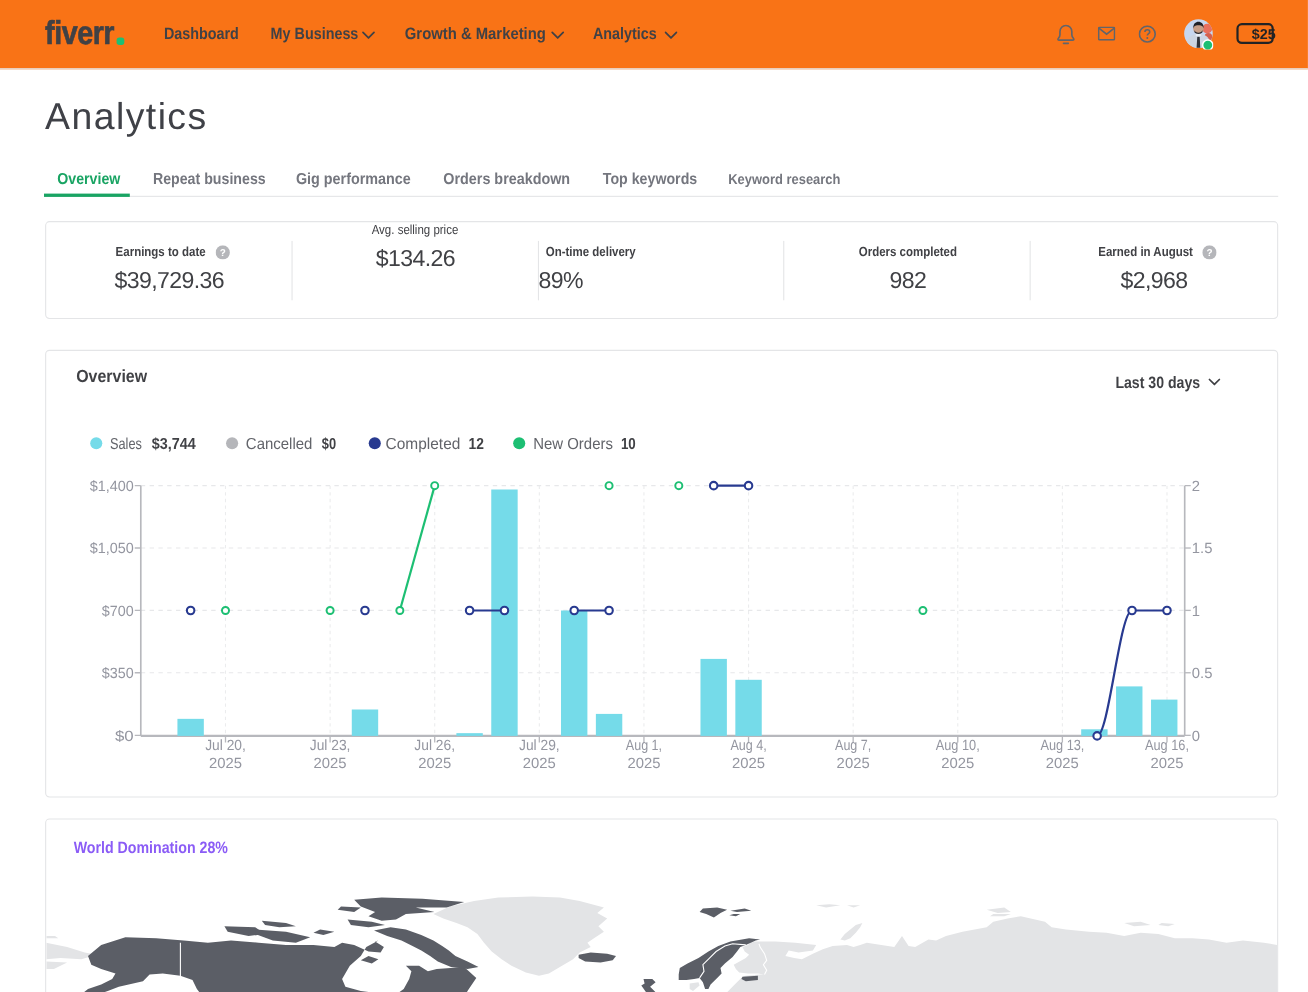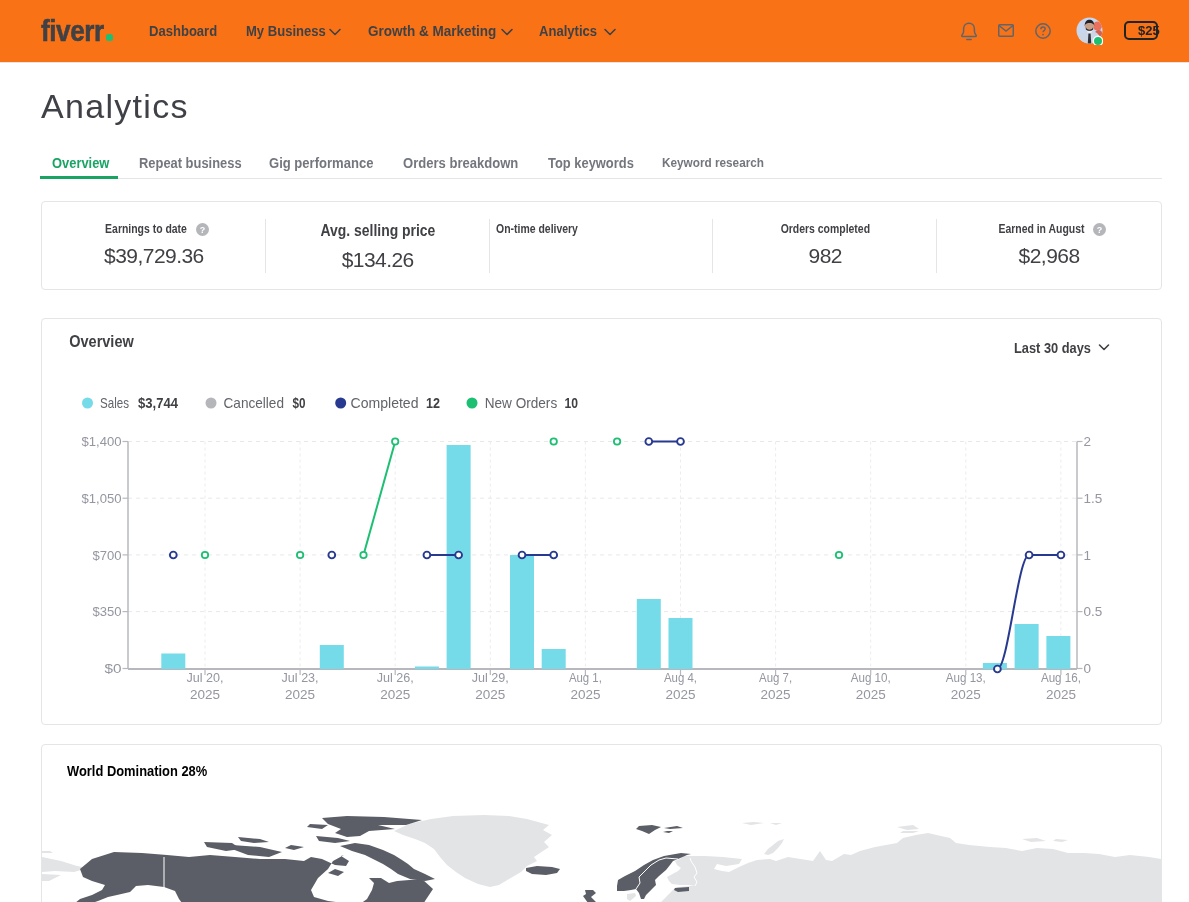--- a/index.html
+++ b/index.html
@@ -82,26 +82,27 @@
   <div style="display:flex;height:100%;">
     <div style="flex:1;position:relative;text-align:center;">
       <div style="margin-top:20px;font-size:12px;font-weight:700;color:#404145;white-space:nowrap;"><span style="display:inline-block;transform:scaleX(0.87);transform-origin:center;">Earnings to date</span> <svg width="13" height="13" viewBox="0 0 13 13" style="vertical-align:-2.5px;">
             <circle cx="6.5" cy="6.5" r="6.5" fill="#b5b6ba"></circle>
             <text x="6.5" y="9.6" text-anchor="middle" font-size="9" font-weight="700" fill="#fff">?</text>
           </svg></div>
       <div style="margin-top:8px;font-size:21px;letter-spacing:-0.55px;color:#404145;">$39,729.36</div>
       <div class="abs" style="right:0;top:17px;width:1px;height:54px;background:#e4e5e7;"></div>
       </div>
     <div style="flex:1;position:relative;text-align:center;">
-      <div style="margin-top:20px;font-size:16px;font-weight:700;color:#404145;white-space:nowrap;"><span style="display:inline-block;transform:scaleX(0.87);transform-origin:center;">Avg. selling price</span></div>
+      <div style="font-size:12px;font-weight:400;color:#404145;white-space:nowrap;"><span style="display:inline-block;transform:scaleX(0.87);transform-origin:center;">Avg. selling price</span></div>
       <div style="margin-top:8px;font-size:21px;letter-spacing:-0.55px;color:#404145;">$134.26</div>
       <div class="abs" style="right:0;top:17px;width:1px;height:54px;background:#e4e5e7;"></div>
       </div>
     <div style="flex:1;position:relative;">
       <div style="margin-top:20px;font-size:12px;font-weight:700;color:#404145;white-space:nowrap;"><span style="display:inline-block;transform:scaleX(0.87);transform-origin:center;">On-time delivery</span></div>
+      <div style="margin-top:8px;font-size:21px;letter-spacing:-0.55px;color:#404145;">89%</div>
       <div class="abs" style="right:0;top:17px;width:1px;height:54px;background:#e4e5e7;"></div>
       </div>
     <div style="flex:1;position:relative;text-align:center;">
       <div style="margin-top:20px;font-size:12px;font-weight:700;color:#404145;white-space:nowrap;"><span style="display:inline-block;transform:scaleX(0.87);transform-origin:center;">Orders completed</span></div>
       <div style="margin-top:8px;font-size:21px;letter-spacing:-0.55px;color:#404145;">982</div>
       <div class="abs" style="right:0;top:17px;width:1px;height:54px;background:#e4e5e7;"></div>
       </div>
     <div style="flex:1;position:relative;text-align:center;">
       <div style="margin-top:20px;font-size:12px;font-weight:700;color:#404145;white-space:nowrap;"><span style="display:inline-block;transform:scaleX(0.87);transform-origin:center;">Earned in August</span> <svg width="13" height="13" viewBox="0 0 13 13" style="vertical-align:-2.5px;">
             <circle cx="6.5" cy="6.5" r="6.5" fill="#b5b6ba"></circle>
@@ -227,21 +228,21 @@
     <circle cx="258.1" cy="236" r="3.2" fill="#fff" stroke="#1dbf73" stroke-width="1.8"></circle>
     <circle cx="321.5" cy="236" r="3.2" fill="#fff" stroke="#1dbf73" stroke-width="1.8"></circle>
     <circle cx="353.2" cy="122.5" r="3.2" fill="#fff" stroke="#1dbf73" stroke-width="1.8"></circle>
     <circle cx="511.7" cy="122.5" r="3.2" fill="#fff" stroke="#1dbf73" stroke-width="1.8"></circle>
     <circle cx="575.1" cy="122.5" r="3.2" fill="#fff" stroke="#1dbf73" stroke-width="1.8"></circle>
     <circle cx="797" cy="236" r="3.2" fill="#fff" stroke="#1dbf73" stroke-width="1.8"></circle>
   </svg>
 </div>
 
 <div class="card" style="left:41px;top:744px;width:1121px;height:200px;overflow:hidden;">
-  <div class="abs" style="left:25px;top:17px;font-size:15px;font-weight:700;color:#000000;white-space:nowrap;"><span style="display:inline-block;transform:scaleX(0.86);transform-origin:left;">World Domination 28%</span></div>
+  <div class="abs" style="left:25px;top:17px;font-size:15px;font-weight:700;color:#8b5cf6;white-space:nowrap;"><span style="display:inline-block;transform:scaleX(0.86);transform-origin:left;">World Domination 28%</span></div>
   <svg width="1119" height="162" viewBox="0 0 1119 162" style="position:absolute;left:0;top:-2px;">
     <g fill="#e3e4e6">
     <path d="M352,88 L367,81 L389,76 L411,73 L442,72 L467,73 L485,76 L507,82 L501,87 L510,92 L502,99 L507,104 L498,110 L492,114 L495,118 L485,123 L479,129 L467,136 L457,142 L448,144 L436,141 L423,135 L414,129 L405,122 L398,114 L392,106 L383,100 L373,96 L361,92 Z"></path>
     <path d="M0,114 L19,118 L35,123 L46,125 L32,129 L13,128 L0,129 Z"></path>
     <path d="M0,131 L19,132 L7,138 L0,138 Z"></path>
     <path d="M0,108 L8,108 L11,110 L0,110 Z"></path>
     <path d="M619,159 L625,153 L633,145 L636,144 L649,143 L653,143 L647,142 L638,142 L630,141 L627,138 L625,134 L636,128 L639,125 L635,122 L633,118 L638,116 L641,113 L650,113 L663,113 L681,114 L700,116 L697,121 L684,123 L675,121 L672,126 L680,128 L687,129 L697,124 L706,120 L715,117 L728,116 L734,118 L740,116 L746,114 L771,118 L778,108 L784,117 L790,118 L802,111 L809,112 L818,108 L833,104 L855,100 L861,95 L874,92 L886,90 L899,93 L908,95 L914,100 L927,102 L948,104 L964,105 L980,108 L995,105 L1011,106 L1026,110 L1042,110 L1057,111 L1073,114 L1088,112 L1107,114 L1119,116 L1119,172 L619,172 Z"></path>
     <path d="M722,111 L726,106 L731,102 L736,98 L742,96 L740,100 L736,105 L731,110 L726,112 Z"></path>
     <path d="M855,84 L871,82 L877,86 L865,87 Z"></path>
     <path d="M861,88 L877,88 L871,90 L858,90 Z"></path>

